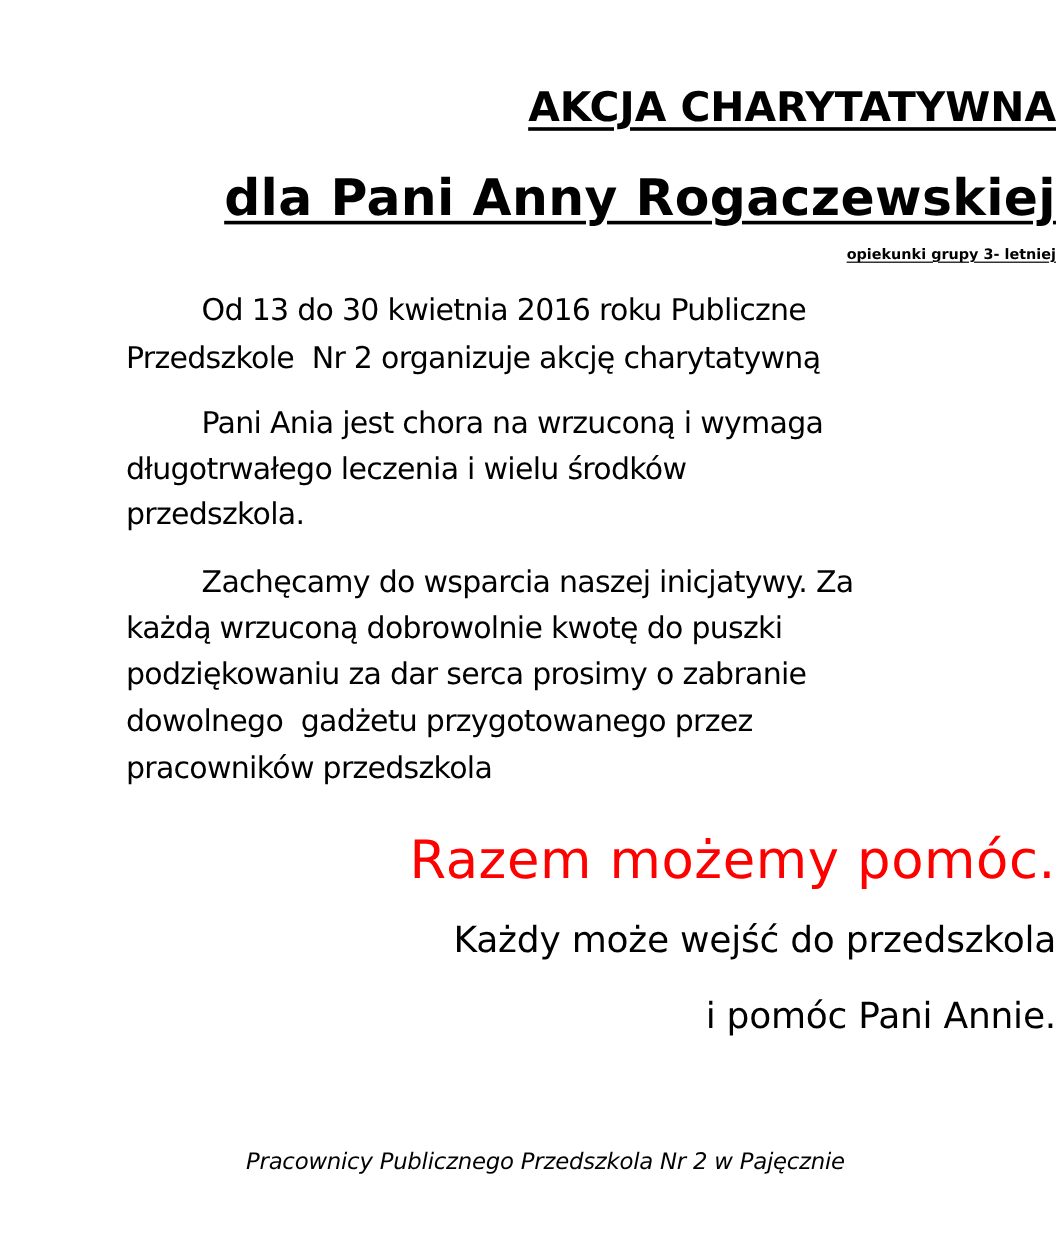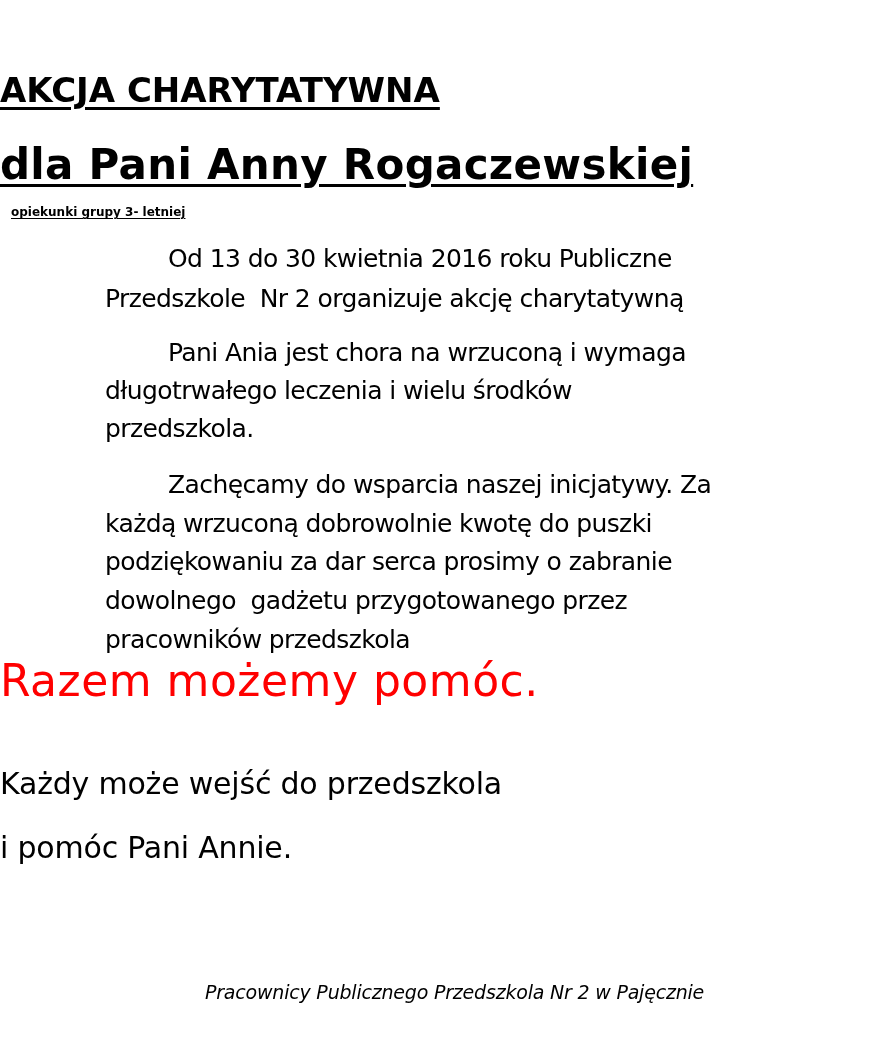--- a/index.html
+++ b/index.html
@@ -1,29 +1,29 @@
 <!DOCTYPE html>
 <html><head>
 <meta charset="utf-8">
 <style>
   html, body { margin: 0; padding: 0; background: #ffffff; }
   body { width: 880px; height: 1048px; position: relative; overflow: hidden;
          font-family: "DejaVu Sans", "Liberation Sans", sans-serif; color: #000; }
   .line { position: absolute; white-space: pre; }
-  .center { left: 0; width: 880px; text-align: left; }
+  .center { left: 0; width: 880px; text-align: right; }
   .title1 { top: 70px; font-size: 34px; font-weight: bold; }
   .title1 span, .title2 span, .subtitle span { text-decoration: underline; text-decoration-thickness: 3px; text-underline-offset: 5px; }
   .title2 { top: 140px; font-size: 42px; font-weight: bold; letter-spacing: 0.3px; }
   .subtitle { top: 205px; font-size: 12px; font-weight: bold; }
   .subtitle span { text-decoration-thickness: 1px; text-underline-offset: 2px; margin-left: 11px; }
   .body { left: 105px; font-size: 25px; letter-spacing: -0.6px; }
   .indent { left: 168px; }
-  .red { top: 655px; font-size: 44px; color: #ff0000; letter-spacing: 0.5px; }
+  .red { top: 692px; font-size: 44px; color: #ff0000; letter-spacing: 0.5px; }
   .closing { font-size: 30px; letter-spacing: -0.2px; }
-  .sign { left: 205px; top: 957px; font-size: 19px; font-style: italic; letter-spacing: -0.2px; margin-top: 24px; }
+  .sign { left: 205px; top: 957px; font-size: 19px; font-style: italic; letter-spacing: -0.2px; }
 </style>
 </head>
 <body>
 
 <div>
 
   <div class="line center title1"><span>AKCJA CHARYTATYWNA</span></div>
   <div class="line center title2"><span>dla Pani Anny Rogaczewskiej</span></div>
   <div class="line center subtitle"><span>opiekunki grupy 3- letniej</span></div>
 

